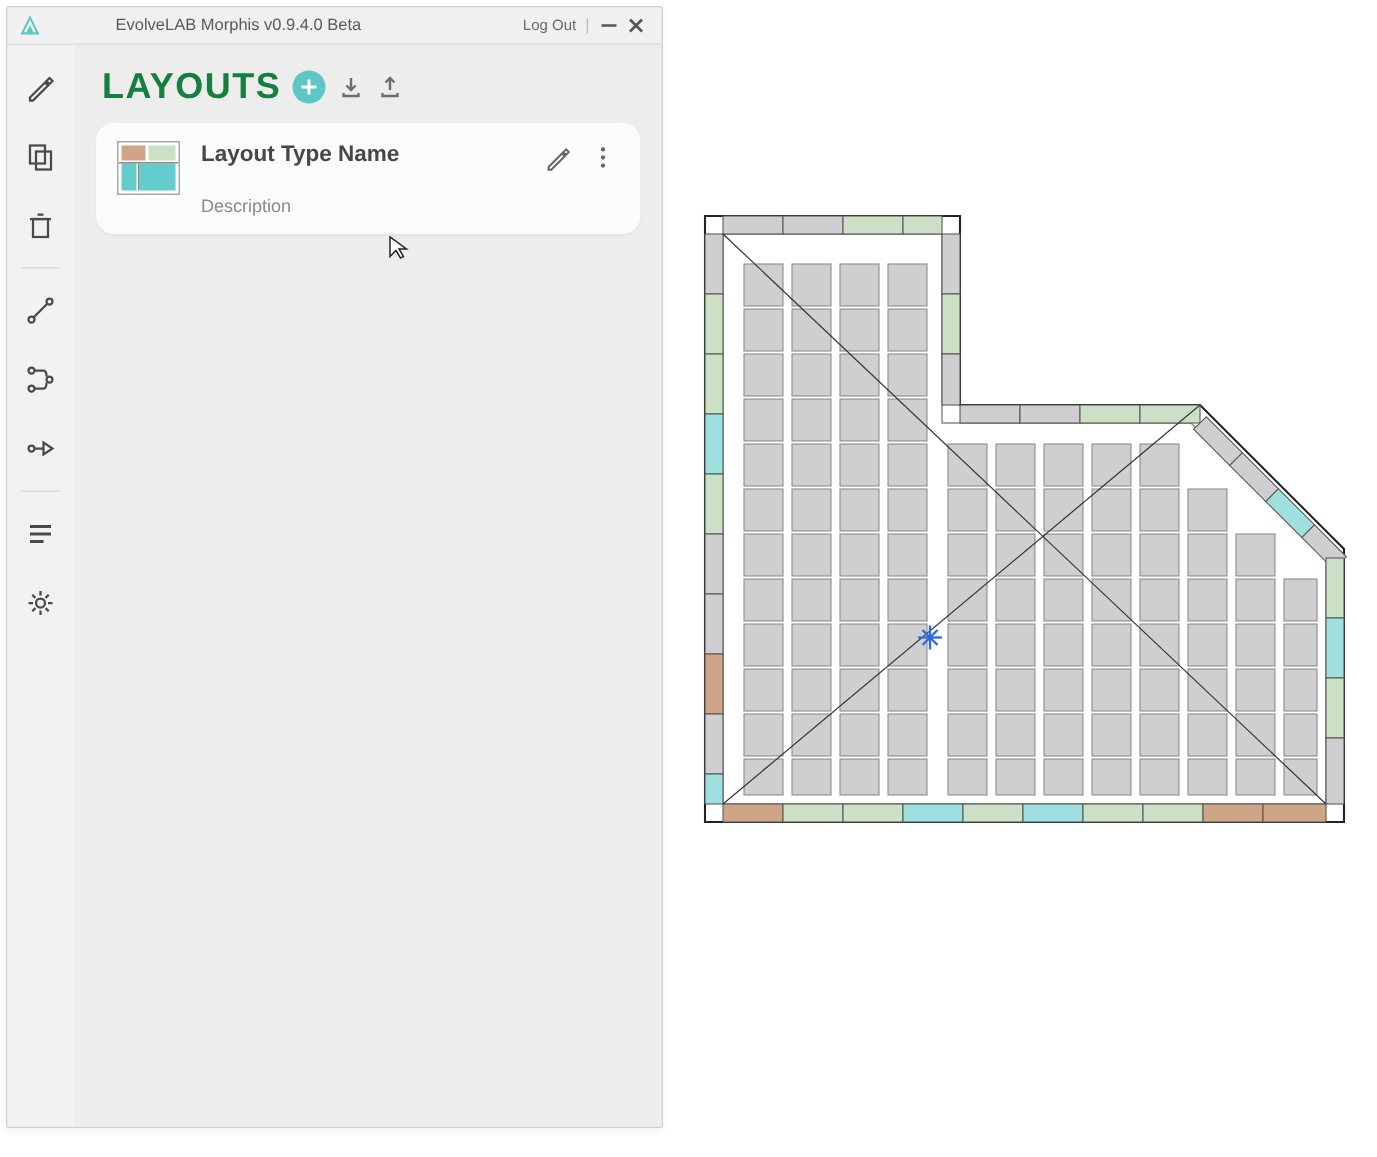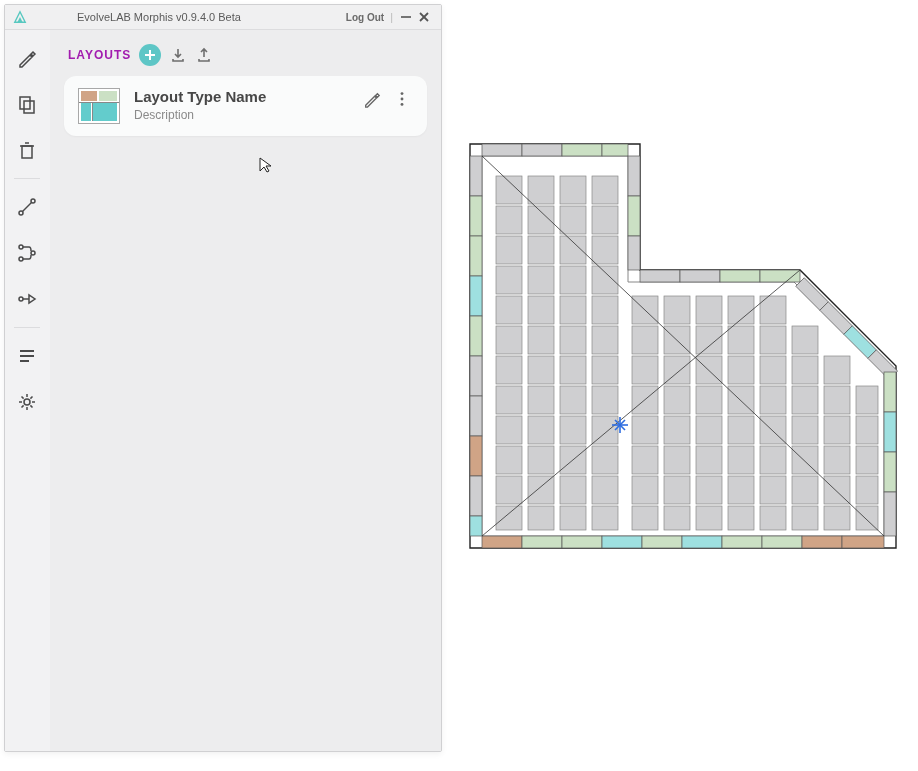--- a/index.html
+++ b/index.html
@@ -28,21 +28,21 @@
     height:24px; display:flex; align-items:center; padding:0 8px;
     background: #f0f0f1; border-bottom:1px solid var(--border);
     font-size:11px; color:#5a5a5a;
   }
   .titlebar .logo {
     width:14px; height:14px; margin-right:6px;
     display:inline-flex; align-items:center; justify-content:center;
   }
   .titlebar .title-text { flex:0 0 auto;padding-left:44px; }
   .titlebar .spacer { flex:1; }
-  .titlebar .logout { font-size:10px; color:#6a6a6a; margin-right:6px; cursor:pointer;font-weight:bold; }
+  .titlebar .logout { font-size:10px; color:#6a6a6a; margin-right:6px; cursor:pointer; }
   .titlebar .win-btn { width:18px; height:18px; display:flex;align-items:center;justify-content:center; cursor:pointer; color:#555; }
 
   .plugin-body { flex:1; display:flex; min-height:0; }
   .sidebar {
     width:44px; background:var(--grey-bg); border-right:1px solid transparent;
     display:flex; flex-direction:column; align-items:center; padding-top:16px; gap:22px;
   }
   .sidebar .tool {
     width:24px; height:24px; color:var(--icon); cursor:pointer;
     display:flex;align-items:center;justify-content:center;
@@ -50,21 +50,21 @@
   .sidebar .divider { width:26px; height:1px; background:var(--border); margin:-6px 0; }
 
   .main {
     flex:1; display:flex; flex-direction:column; background:var(--grey-panel);
     padding:10px 14px 0 14px;
   }
   .section-header {
     display:flex; align-items:center; gap:8px; padding:4px 4px 10px 4px;
   }
   .section-header h1 {
-    margin:0; font-size:12px; letter-spacing:1px; font-weight:700; color:#a21caf;
+    margin:0; font-size:24px; letter-spacing:1px; font-weight:700; color:#15803d;
   }
   .section-header .chip {
     width:22px; height:22px; border-radius:50%; background:var(--teal);
     display:flex;align-items:center;justify-content:center; cursor:pointer;
   }
   .section-header .hdr-icon {
     width:18px;height:18px; color:#6e6e6e; cursor:pointer; display:flex;align-items:center;justify-content:center;
   }
 
   .card {
@@ -75,21 +75,21 @@
     width:40px; height:34px; border:1px solid #a8a8a8; background:#fff; position:relative; overflow:hidden;
   }
   .card .thumb .r1{position:absolute;left:2px;top:2px;width:16px;height:10px;background:#d0a486;}
   .card .thumb .r2{position:absolute;left:20px;top:2px;width:18px;height:10px;background:#cbe0c4;}
   .card .thumb .r3{position:absolute;left:2px;top:14px;width:10px;height:18px;background:#63cccc;}
   .card .thumb .r4{position:absolute;left:14px;top:14px;width:24px;height:18px;background:#63cccc;}
   .card .thumb .vline{position:absolute;left:13px;top:14px;width:1px;height:18px;background:#888;}
   .card .thumb .hline{position:absolute;left:0;top:13px;width:40px;height:1px;background:#888;}
   .card .info { flex:1; }
   .card .info .name { font-size:15px; font-weight:600; color:#474747; }
-  .card .info .desc { font-size:12px; color:#8a8a8a; margin-top:3px; }
+  .card .info .desc { font-size:12px; color:#8a8a8a; margin-top:19px; }
   .card .actions { display:flex; align-items:center; gap:8px; }
   .card .act-btn {
     width:22px;height:22px;color:#666;cursor:pointer;display:flex;align-items:center;justify-content:center;
   }
 
   .footer {
     height:72px; background:var(--grey-bg); border-top:1px solid var(--border);
     display:flex; align-items:center; justify-content:center; gap:14px; padding:0 14px;
   }
   .pill {

